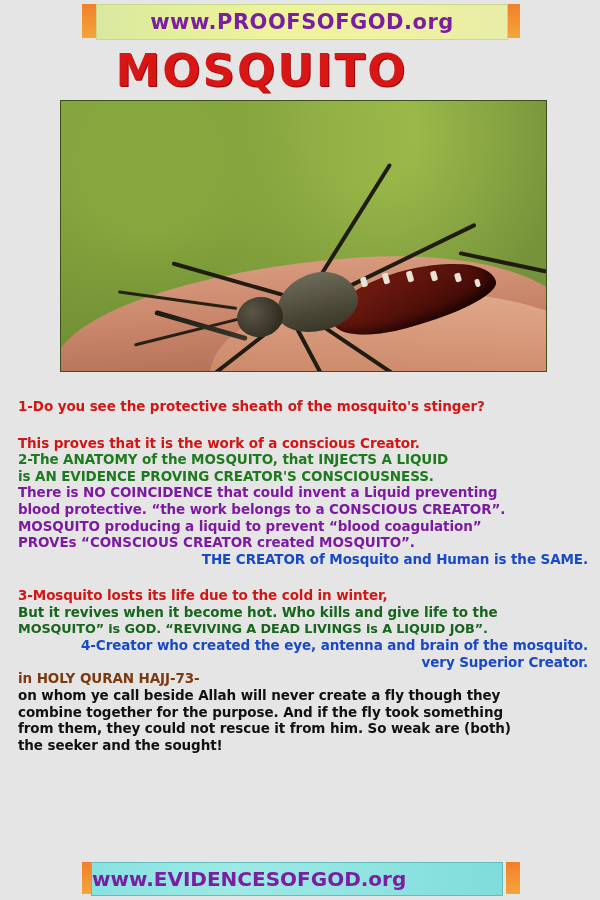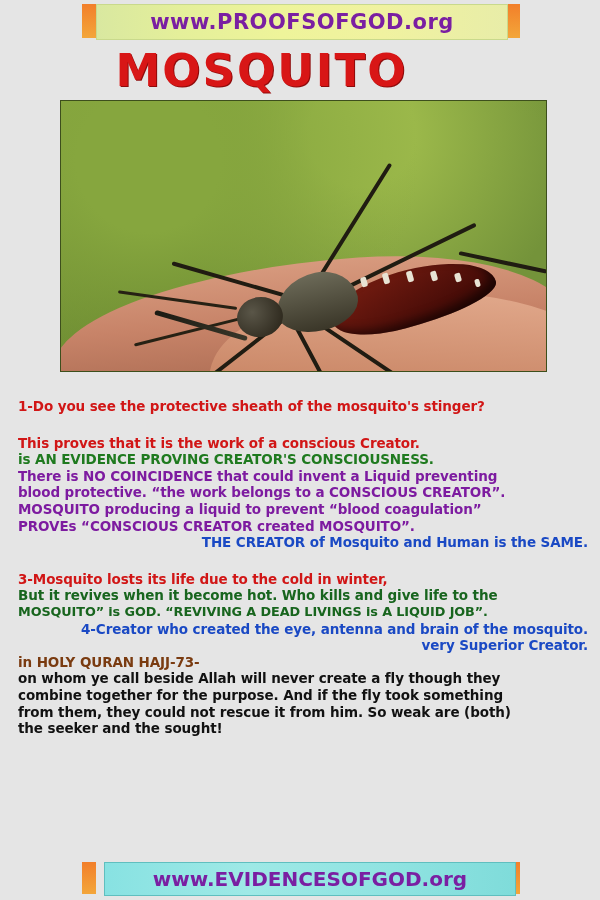--- a/index.html
+++ b/index.html
@@ -188,29 +188,29 @@
   .c-purple { color: #7d1ba0; }
   .c-blue   { color: #1a49c4; text-align: right; }
   .c-dgreen { color: #18651e; }
   .c-black  { color: #111111; }
   .c-brown  { color: #7a3b10; }
   .small { font-size: 12.8px; }
 
   
   .bottom-banner {
     position: absolute;
-    left: 104px;
+    left: 91px;
     top: 862px;
     width: 410px;
     height: 32px;
     background: linear-gradient(to right, #88e2e2 0%, #9ee9e6 35%, #8fe3e1 70%, #7fdcda 100%);
     border: 1px solid #5fbfbf;
     display: flex;
     align-items: center;
-    justify-content: center;
+    justify-content: flex-start;
   }
   .bottom-banner .site {
     font-family: "DejaVu Sans", sans-serif;
     font-weight: bold;
     font-size: 20px;
     color: #7a1fa2;
     white-space: nowrap;
   }
   .bottom-edge-left, .bottom-edge-right {
     position: absolute;
@@ -261,20 +261,21 @@
     <div class="stripe" style="left:322px; top:172px; width:6px; height:11px; transform:rotate(-16deg);"></div>
     <div class="stripe" style="left:346px; top:170px; width:6px; height:11px; transform:rotate(-16deg);"></div>
     <div class="stripe" style="left:370px; top:170px; width:6px; height:10px; transform:rotate(-16deg);"></div>
     <div class="stripe" style="left:394px; top:172px; width:6px; height:9px; transform:rotate(-16deg);"></div>
     <div class="stripe" style="left:414px; top:178px; width:5px; height:8px; transform:rotate(-16deg);"></div>
   </div>
 
   <div class="body-text">
     <div class="line c-red">1-Do you see the protective sheath of the mosquito's stinger?</div>
     <div class="line c-red">This proves that it is the work of a conscious Creator.</div>
+    <div class="line c-green">2-The ANATOMY of the  MOSQUITO, that INJECTS A LIQUID</div>
     <div class="line c-green">is AN EVIDENCE PROVING CREATOR'S  CONSCIOUSNESS.</div>
     <div class="line c-purple">There is NO COINCIDENCE that could invent a Liquid preventing</div>
     <div class="line c-purple">blood protective. “the work belongs to a CONSCIOUS CREATOR”.</div>
     <div class="line c-purple">MOSQUITO producing a liquid to prevent “blood coagulation”</div>
     <div class="line c-purple">PROVEs “CONSCIOUS CREATOR created MOSQUITO”.</div>
     <div class="line c-blue">THE CREATOR of Mosquito and Human is the SAME.</div>
     <div class="line c-red">3-Mosquito losts its life due to the cold in winter,</div>
     <div class="line c-dgreen">But it revives when it become hot. Who kills and give life to the</div>
     <div class="line c-dgreen small">MOSQUITO”  is GOD. “REVIVING  A  DEAD  LIVINGS  is  A  LIQUID  JOB”.</div>
     <div class="line c-blue">4-Creator who created the eye, antenna and brain of the mosquito.</div>

